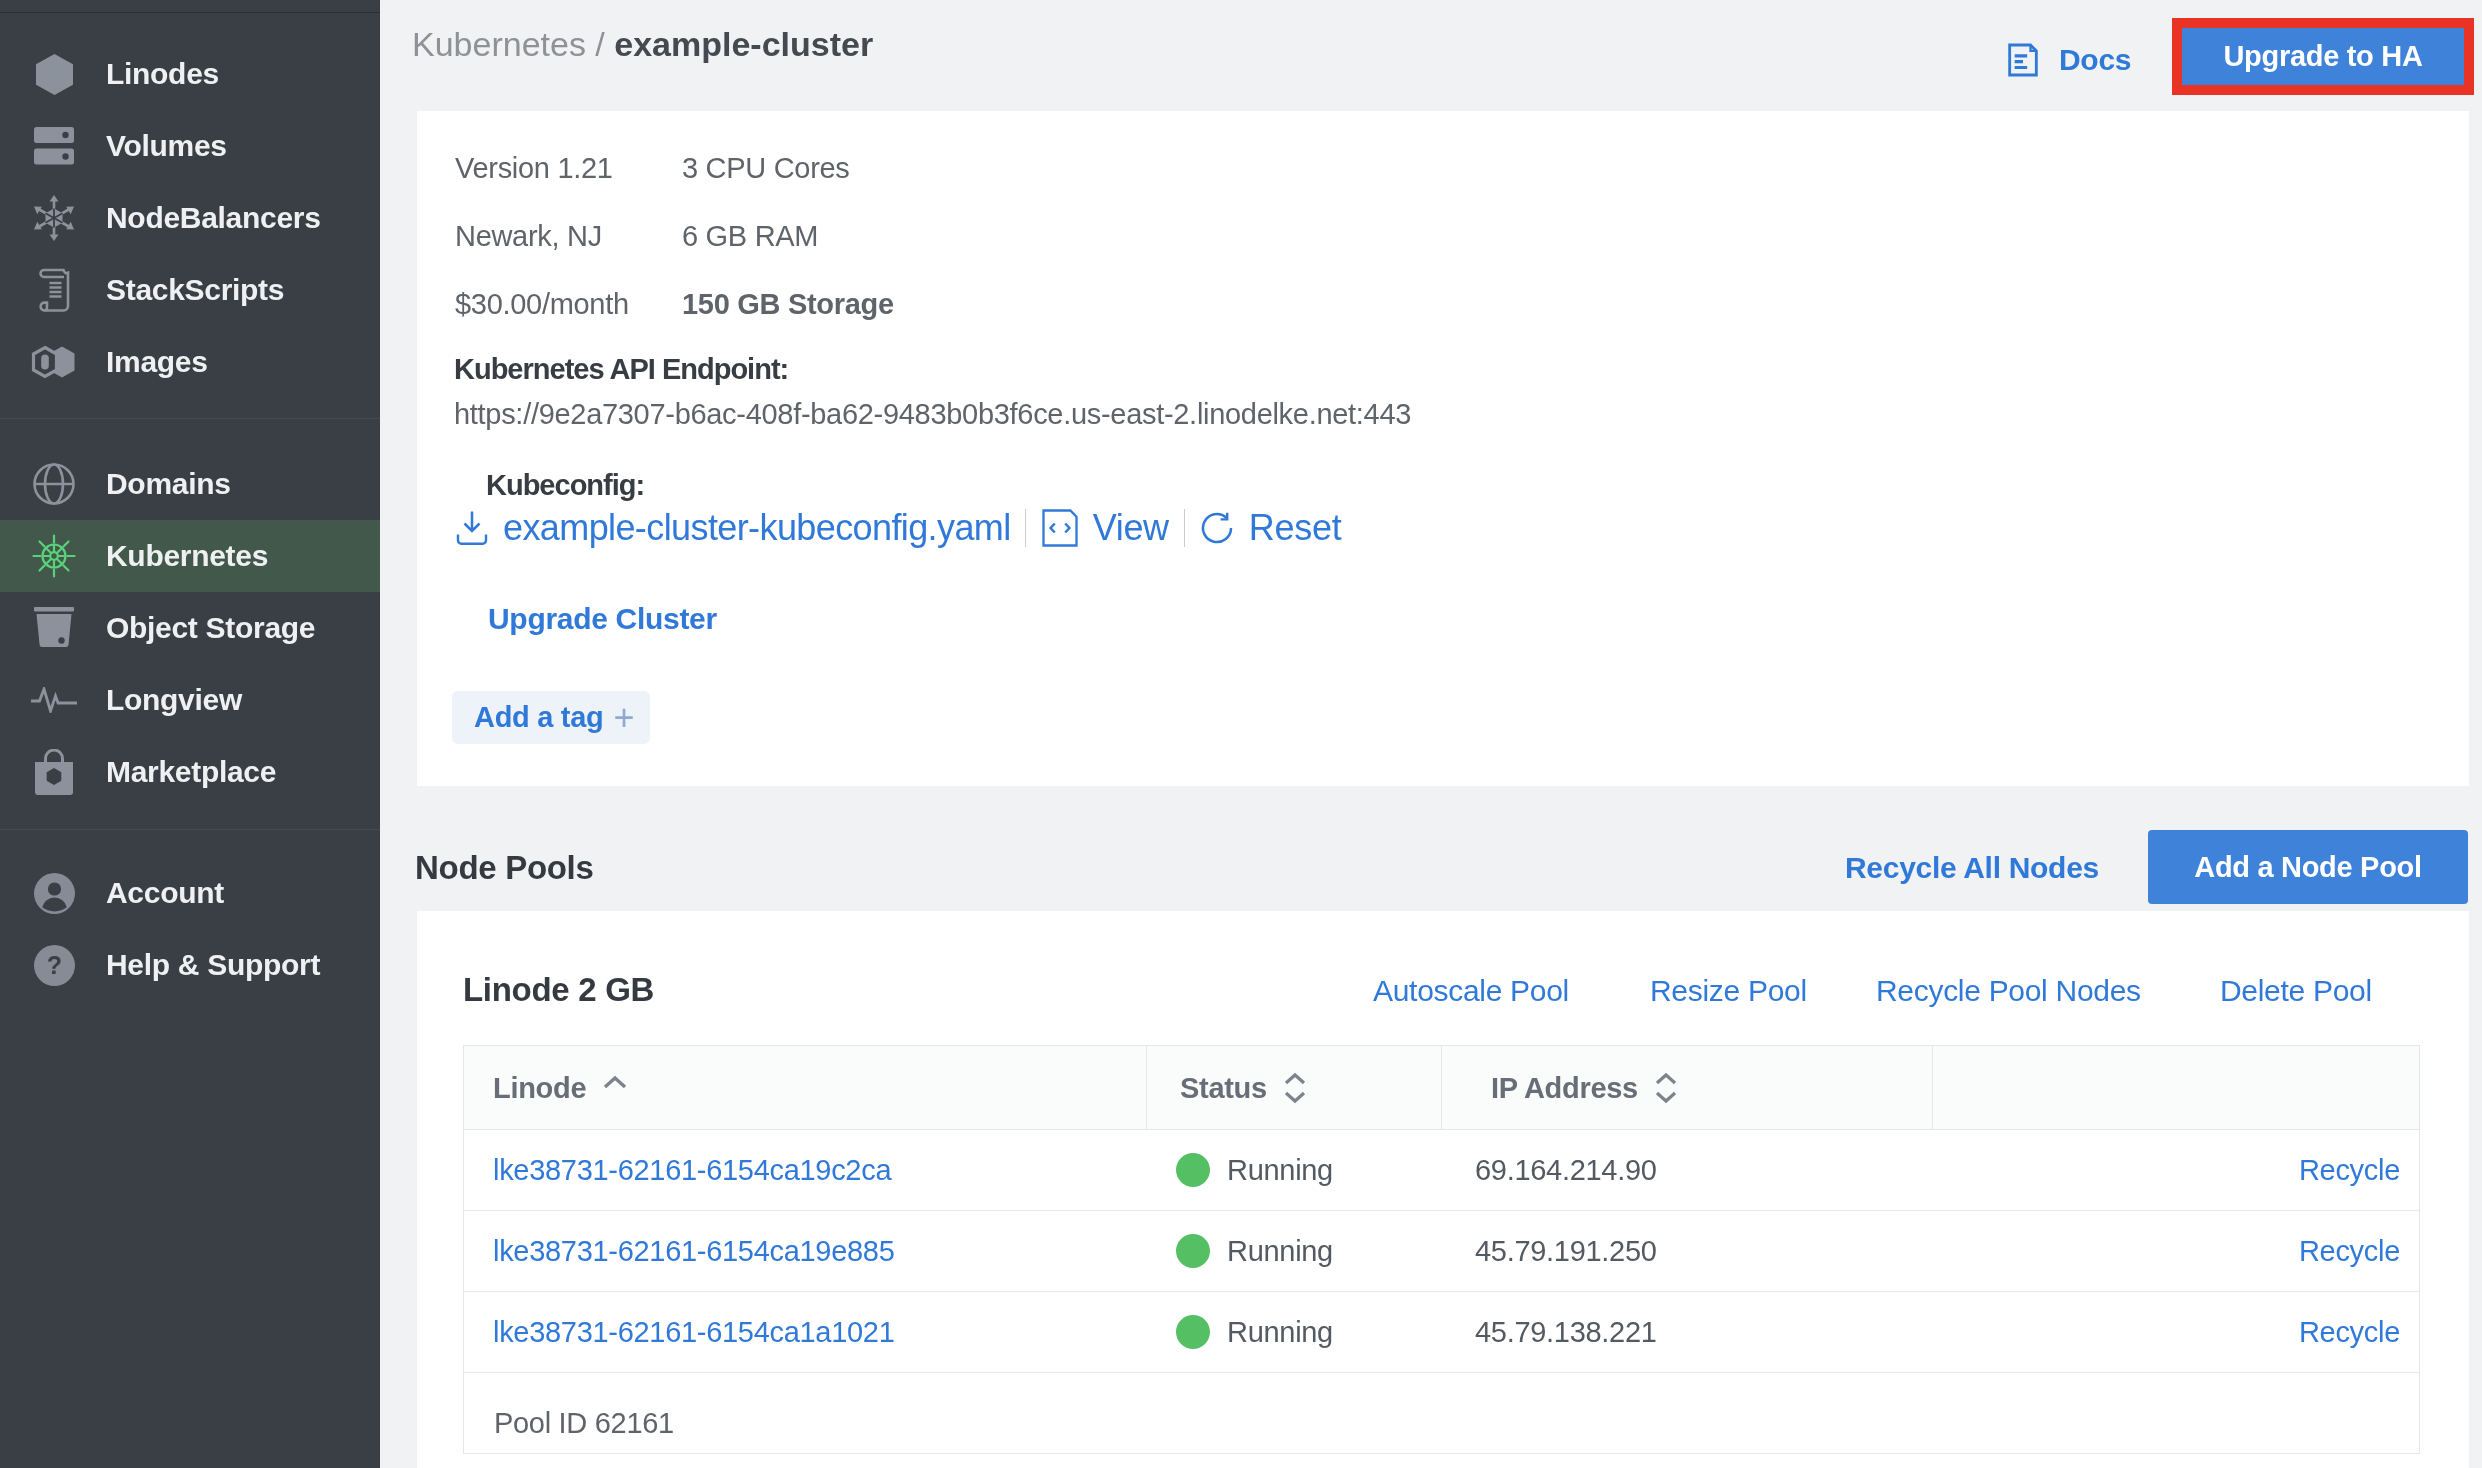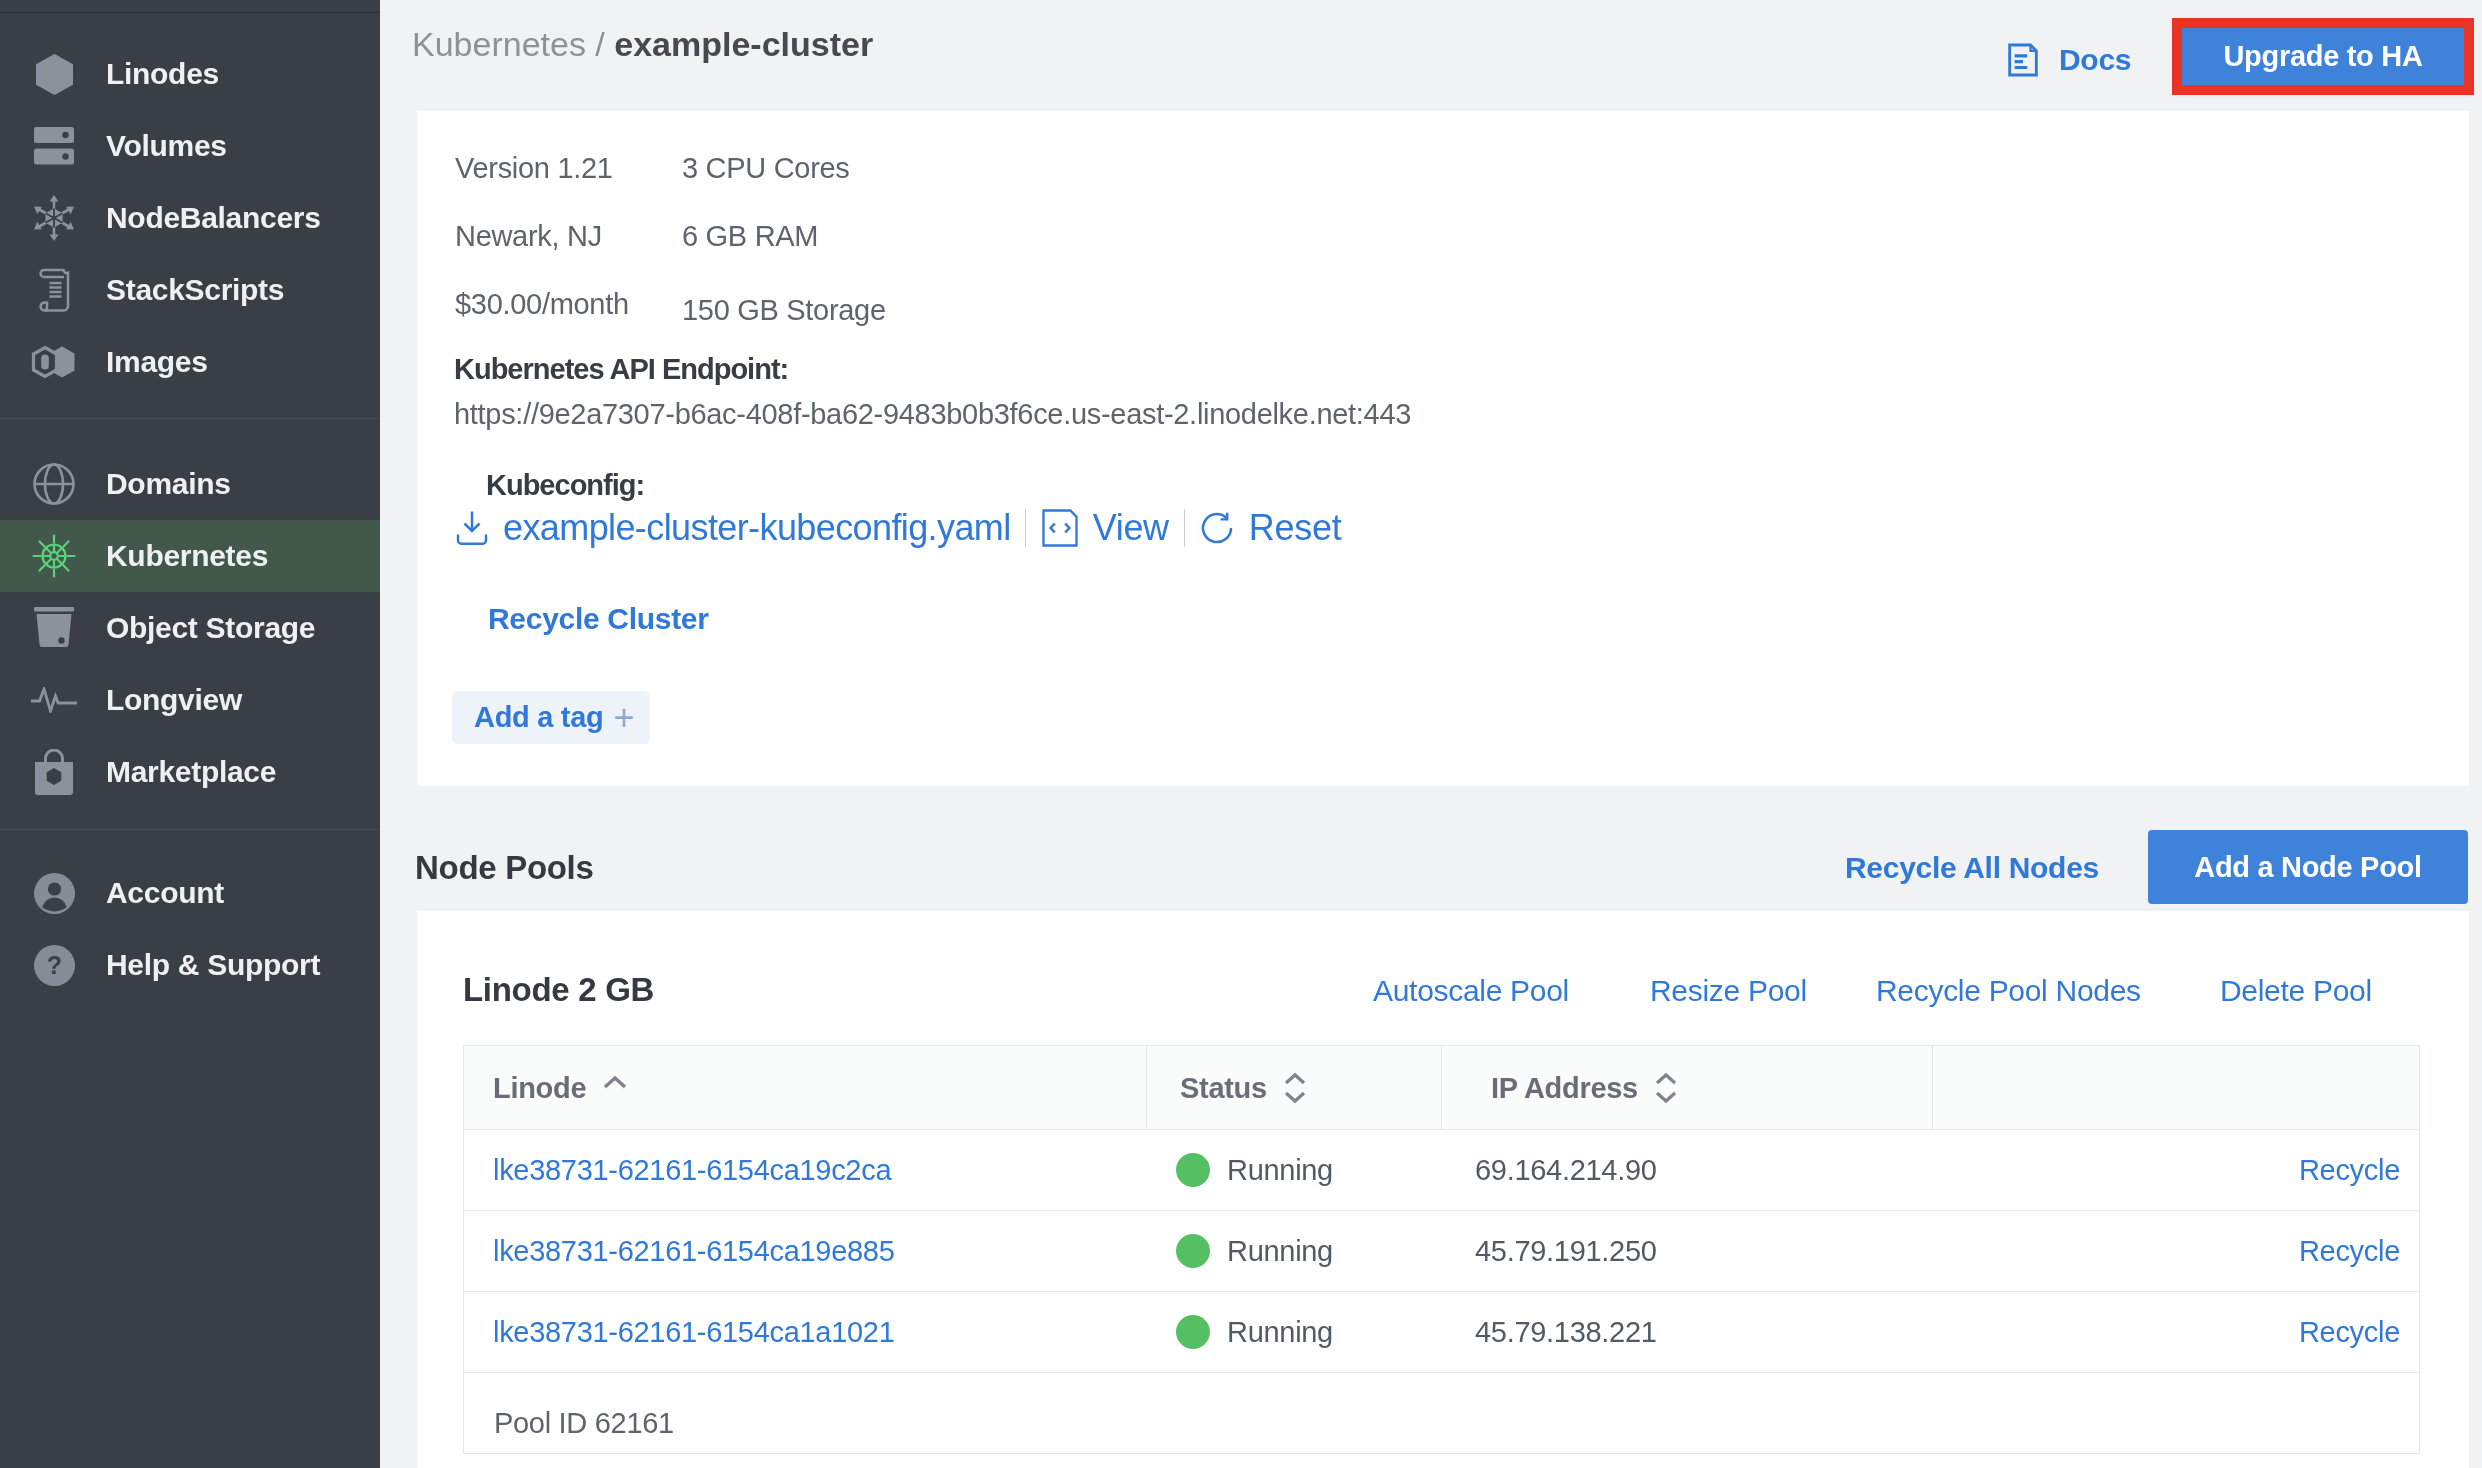--- a/index.html
+++ b/index.html
@@ -205,21 +205,21 @@
   <div class="redbox">
       <div class="btn upg">Upgrade to HA</div>
     </div>
 
   <div class="card card1">
     <div class="gtext" style="left:38px; top:41px;">Version 1.21</div>
     <div class="gtext" style="left:38px; top:109px;">Newark, NJ</div>
     <div class="gtext" style="left:38px; top:177px;">$30.00/month</div>
     <div class="gtext" style="left:265px; top:41px;">3 CPU Cores</div>
     <div class="gtext" style="left:265px; top:109px;">6 GB RAM</div>
-    <div class="gtext" style="left:265px; top:183px;">150 GB Storage</div>
+    <div class="gtext" style="left:265px; top:177px;font-weight:bold;">150 GB Storage</div>
     <div class="btext" style="left:37px; top:242px;">Kubernetes API Endpoint:</div>
     <div class="gtext" style="left:37px; top:287px;">https://9e2a7307-b6ac-408f-ba62-9483b0b3f6ce.us-east-2.linodelke.net:443</div>
     <div class="btext" style="left:37px; top:358px;margin-left:32px;">Kubeconfig:</div>
     <div class="linkrow">
       <svg width="32" height="36" viewBox="0 0 32 36" fill="none" stroke="#3079d8" stroke-width="2.5">
           <path d="M16 1.5v19M8.5 13.5L16 21l7.5-7.5"></path>
           <path d="M2 24.5v6a3.2 3.2 0 0 0 3.2 3.2h21.6a3.2 3.2 0 0 0 3.2-3.2v-6" stroke-width="2.4"></path>
         </svg>
       <span class="blink" style="margin-left:15px; letter-spacing:-0.6px;">example-cluster-kubeconfig.yaml</span>
       <span class="pipe" style="margin-left:14px;"></span>
@@ -228,21 +228,21 @@
           <path d="M12.8 14.5L8.6 19l4.2 4.5M23.2 14.5l4.2 4.5-4.2 4.5" stroke-width="2.5"></path>
         </svg>
       <span class="blink" style="margin-left:15px;">View</span>
       <span class="pipe" style="margin-left:15px;"></span>
       <svg style="margin-left:15px;" width="34" height="36" viewBox="0 0 34 36" fill="none" stroke="#3079d8" stroke-width="2.5">
           <path d="M31 18a14 14 0 1 1-4.8-10.5"></path>
           <path d="M27.2 2.8v6.6h-6.6" stroke-width="2.4"></path>
         </svg>
       <span class="blink" style="margin-left:15px;">Reset</span>
     </div>
-    <div class="delete">Recycle Cluster</div>
+    <div class="delete">Upgrade Cluster</div>
     <div class="chip">
         <span class="t">Add a tag</span>
         <span class="plus">+</span>
       </div>
   </div>
 
   <div class="npheading">Node Pools</div>
   <div class="recycleall">Recycle All Nodes</div>
   <div class="btn addpool">Add a Node Pool</div>
 

